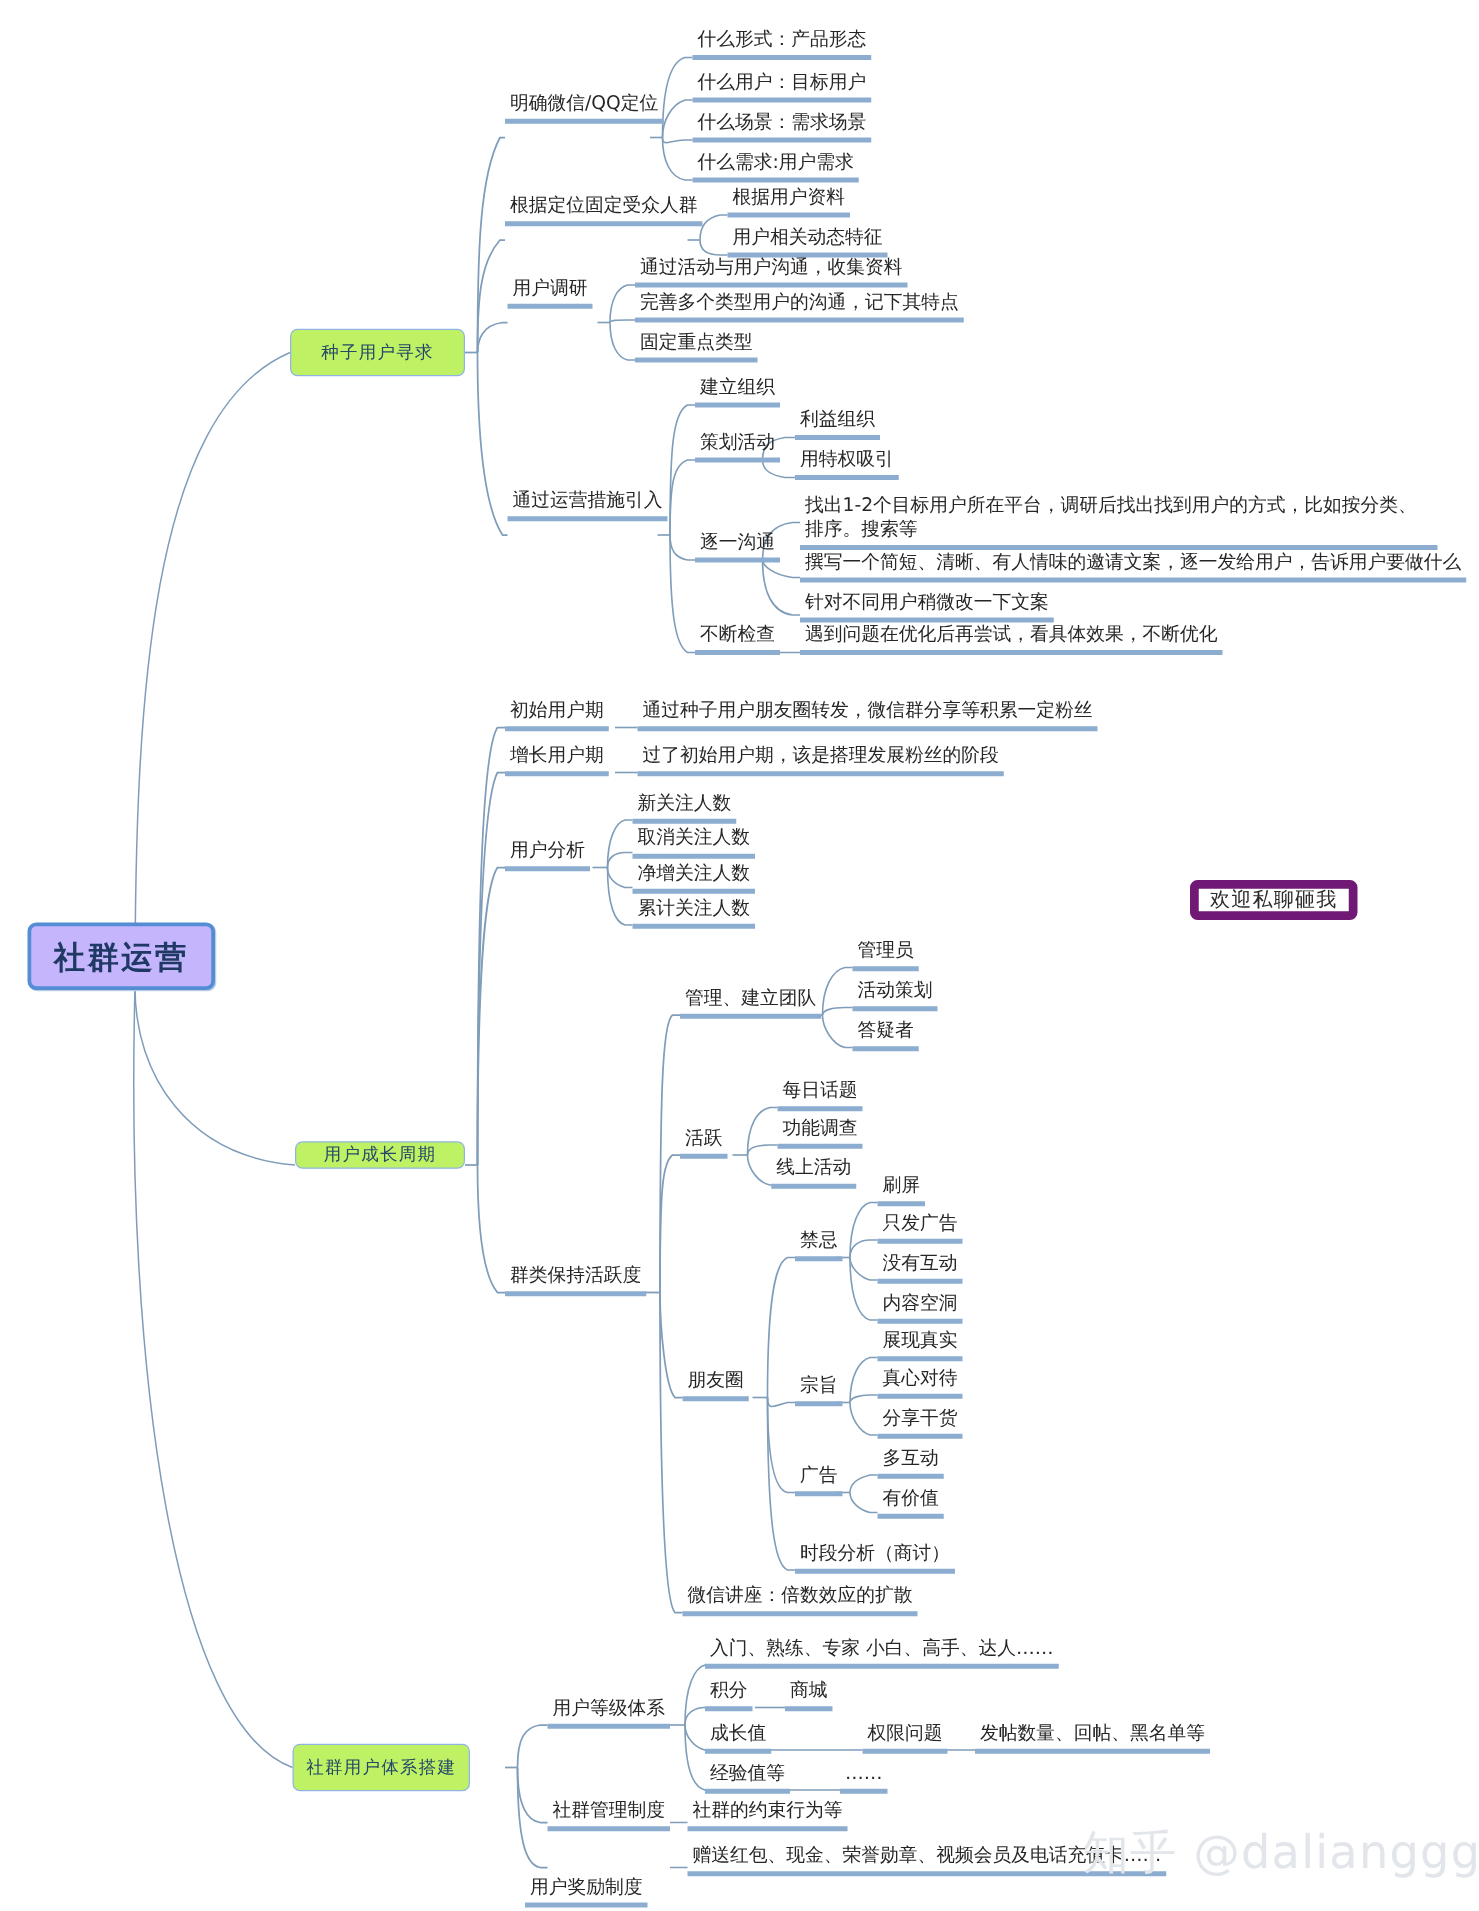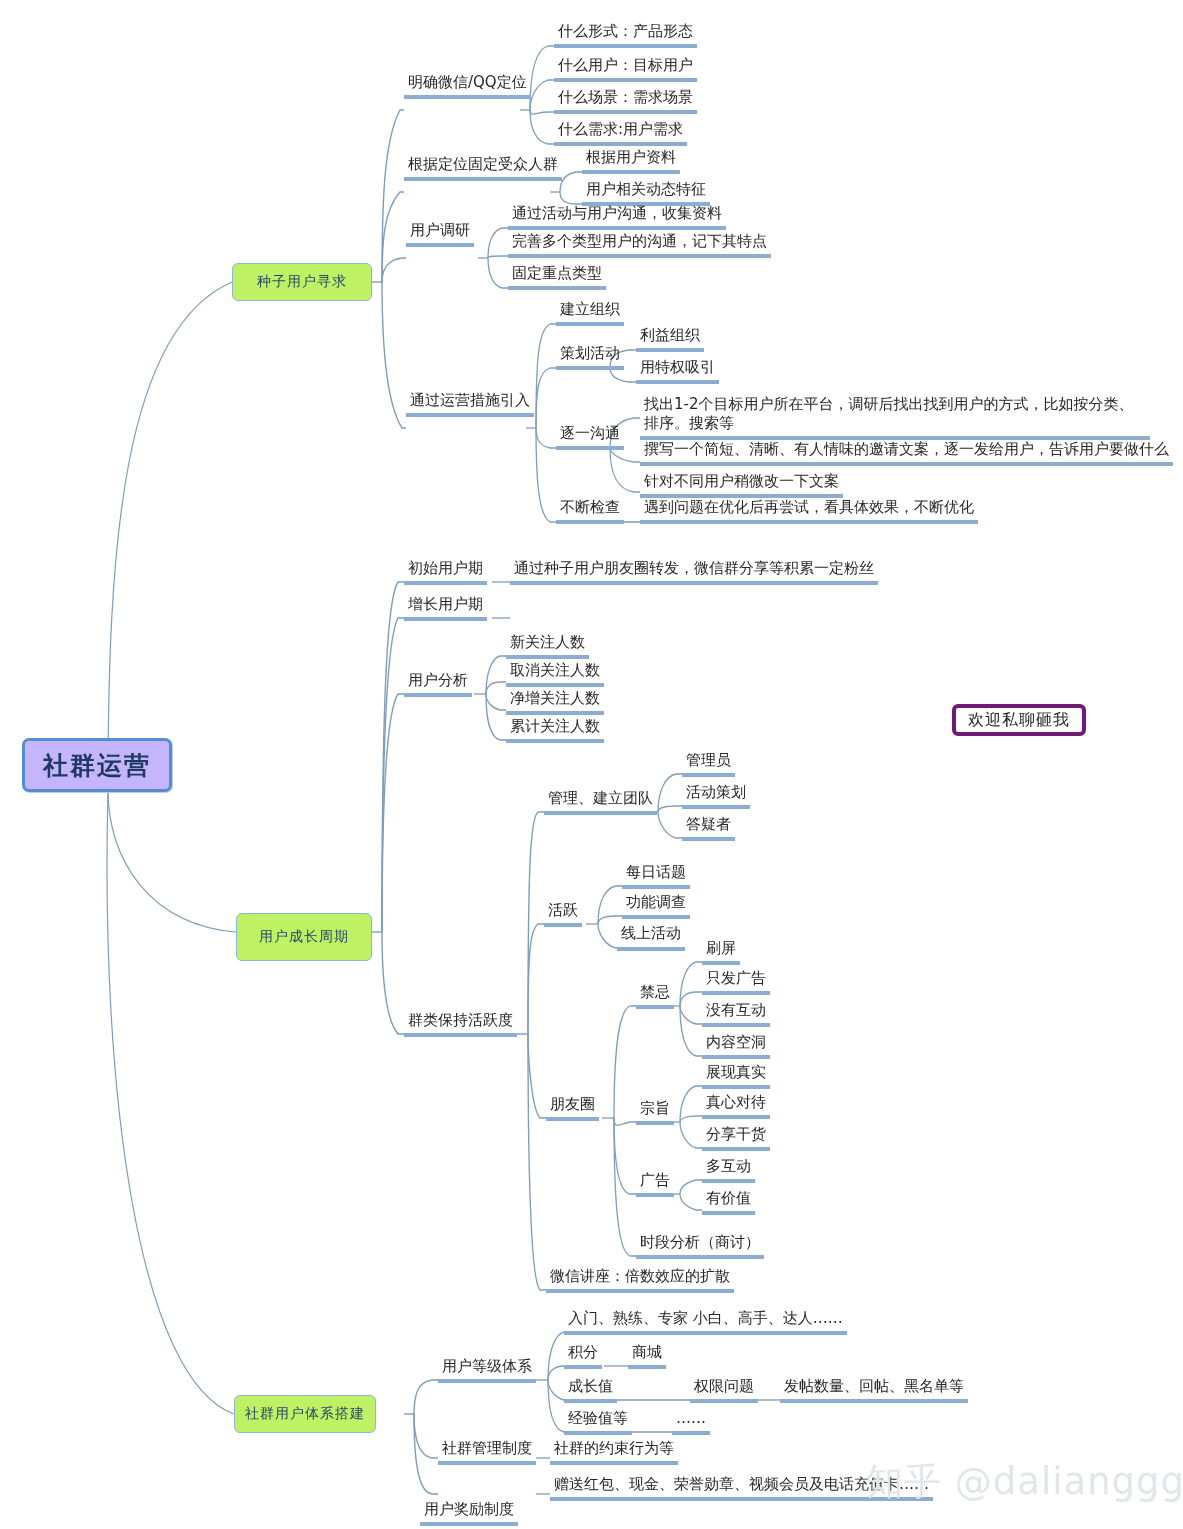--- a/index.html
+++ b/index.html
@@ -44,21 +44,21 @@
     white-space:nowrap;
     padding:0 4px 3px 4px;
     border-bottom:4px solid #8cadd0;
   }
   .topic.wrap{white-space:normal;}
   
   .callout{
     position:absolute;
     box-sizing:border-box;
     background:#ffffff;
-    border:4px solid #701a75;
+    border:7px solid #701a75;
     border-radius:6px;
     color:#2b2b2b;
     font-size:16px;
     letter-spacing:1px;
     display:flex;align-items:center;justify-content:center;
     white-space:nowrap;
   }
   
   .watermark{
     position:absolute;
@@ -228,21 +228,21 @@
       <path d="M622,1432 L672,1432"></path>
       <path d="M752,1400 L780,1400"></path>
       <path d="M536,1458 L550,1458"></path>
       <path d="M536,1494 L550,1494"></path>
     </g>
   </svg>
 
   <div class="root-node" style="left:22px;top:738px;width:150px;height:54px;">社群运营</div>
 
   <div class="branch-node" style="left:232px;top:263px;width:140px;height:38px;">种子用户寻求</div>
-  <div class="branch-node" style="left:236px;top:913px;width:136px;height:48px;">用户成长周期</div>
+  <div class="branch-node" style="left:236px;top:913px;width:136px;height:22px;">用户成长周期</div>
   <div class="branch-node" style="left:234px;top:1395px;width:142px;height:38px;">社群用户体系搭建</div>
 
   <div class="topic" style="left:404px;top:73px;">明确微信/QQ定位</div>
   <div class="topic" style="left:554px;top:22px;">什么形式：产品形态</div>
   <div class="topic" style="left:554px;top:56px;">什么用户：目标用户</div>
   <div class="topic" style="left:554px;top:88px;">什么场景：需求场景</div>
   <div class="topic" style="left:554px;top:120px;">什么需求:用户需求</div>
 
   <div class="topic" style="left:404px;top:155px;">根据定位固定受众人群</div>
   <div class="topic" style="left:582px;top:148px;">根据用户资料</div>
@@ -264,20 +264,21 @@
   <div class="topic" style="left:640px;top:440px;">撰写一个简短、清晰、有人情味的邀请文案，逐一发给用户，告诉用户要做什么</div>
   <div class="topic" style="left:640px;top:472px;">针对不同用户稍微改一下文案</div>
 
   <div class="topic" style="left:556px;top:498px;">不断检查</div>
   <div class="topic" style="left:640px;top:498px;">遇到问题在优化后再尝试，看具体效果，不断优化</div>
 
   <div class="topic" style="left:404px;top:559px;">初始用户期</div>
   <div class="topic" style="left:510px;top:559px;">通过种子用户朋友圈转发，微信群分享等积累一定粉丝</div>
 
   <div class="topic" style="left:404px;top:595px;">增长用户期</div>
+  <div class="topic" style="left:510px;top:595px;">过了初始用户期，该是搭理发展粉丝的阶段</div>
 
   <div class="topic" style="left:404px;top:671px;">用户分析</div>
   <div class="topic" style="left:506px;top:633px;">新关注人数</div>
   <div class="topic" style="left:506px;top:661px;font-family:Liberation Serif, serif;">取消关注人数</div>
   <div class="topic" style="left:506px;top:689px;">净增关注人数</div>
   <div class="topic" style="left:506px;top:717px;">累计关注人数</div>
 
   <div class="topic" style="left:404px;top:1011px;">群类保持活跃度</div>
 
   <div class="topic" style="left:544px;top:789px;">管理、建立团队</div>

